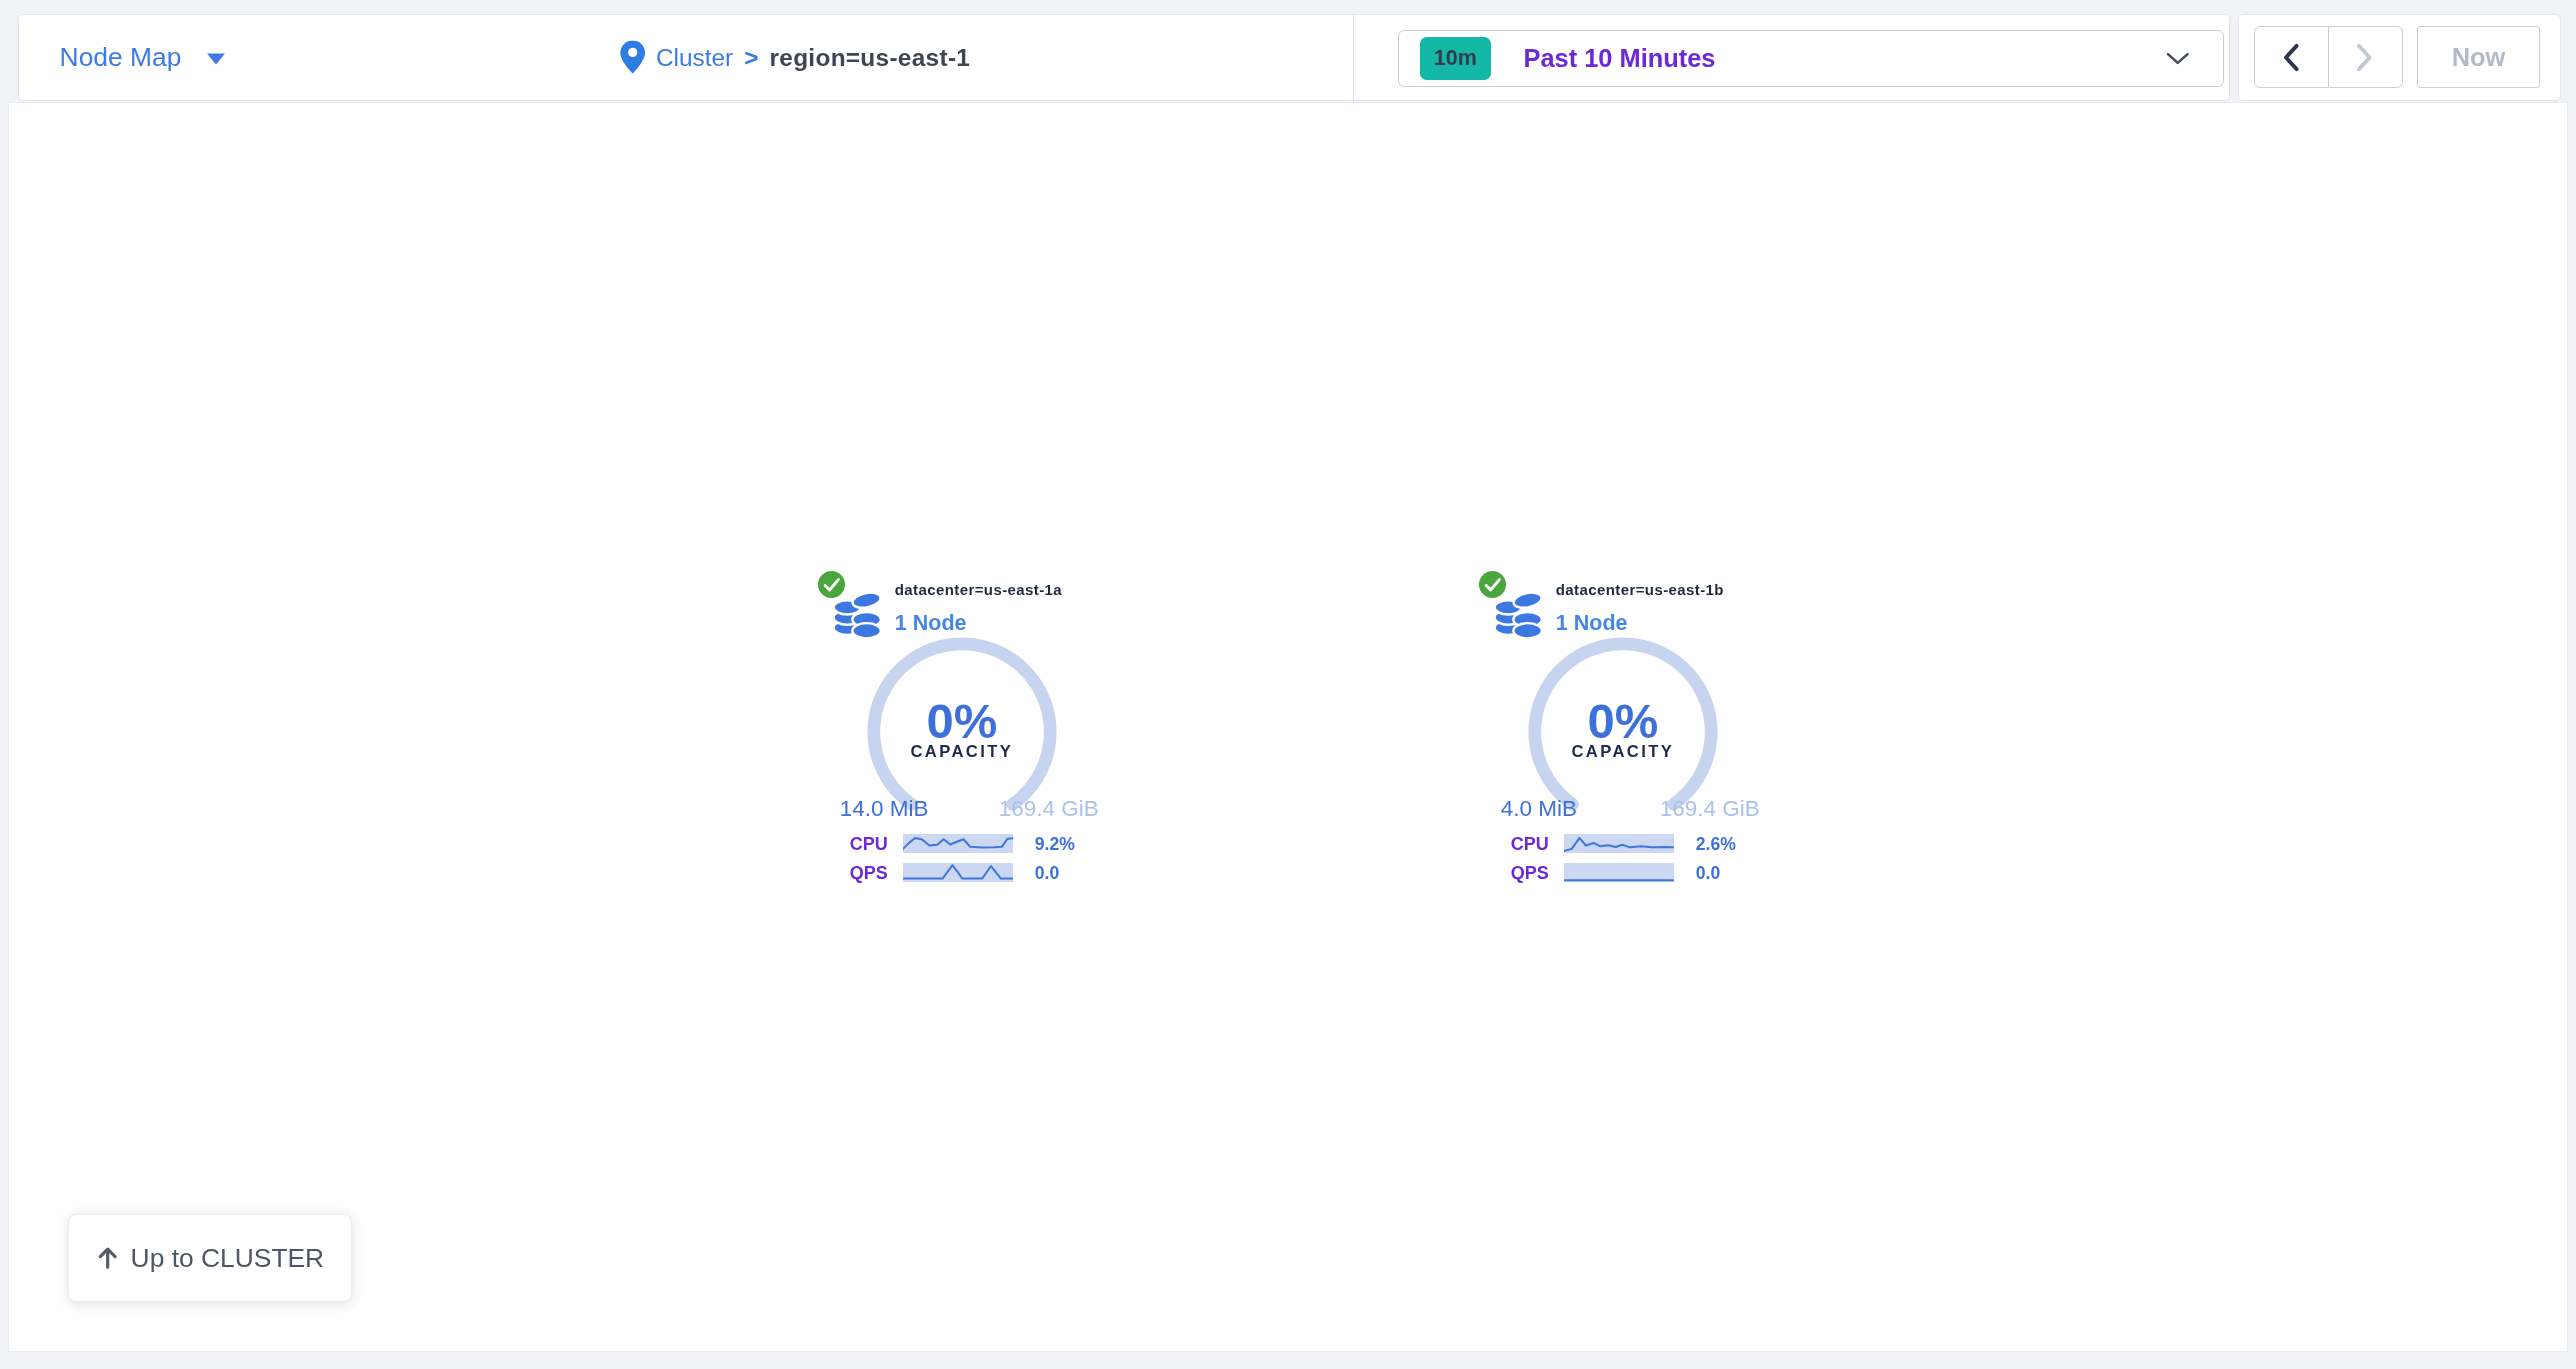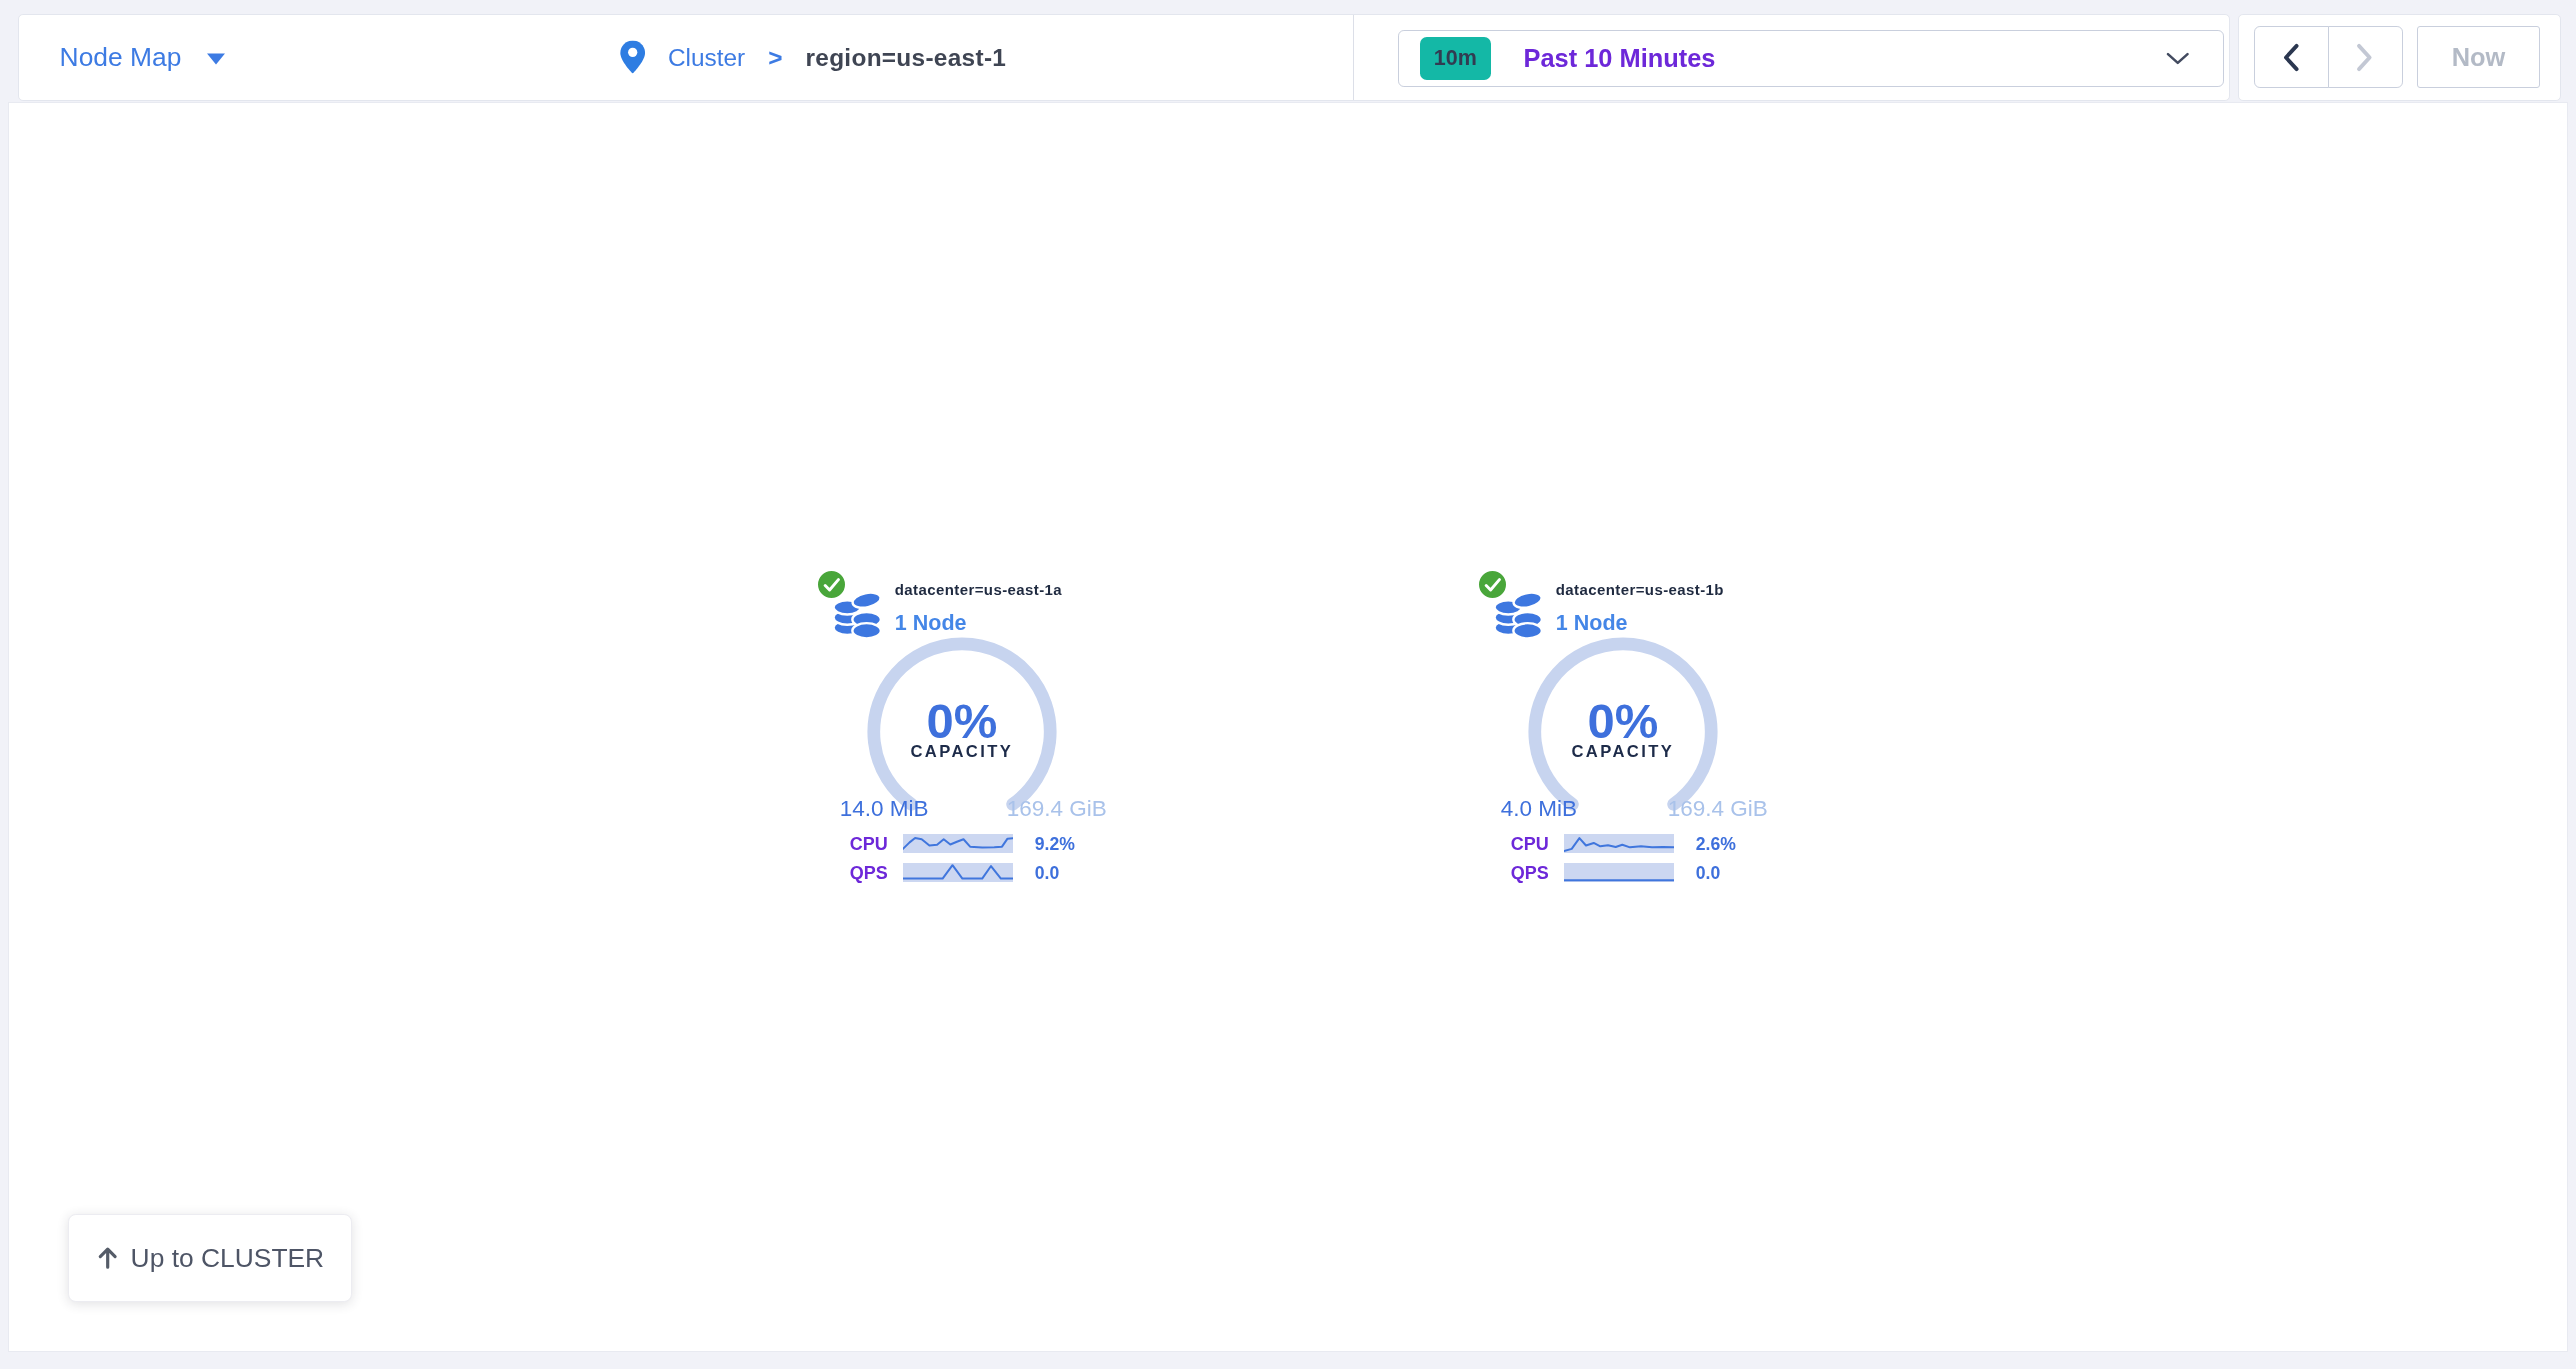--- a/index.html
+++ b/index.html
@@ -21,21 +21,21 @@
     display:flex; align-items:center; cursor:pointer;
   }
   .view-selector .vs-label { font-size:26.4px; color:var(--link-blue,#3d7be3); }
   .caret {
     width:0; height:0; margin-left:25.4px; margin-top:3.9px;
     border-left:9.8px solid transparent; border-right:9.8px solid transparent;
     border-top:11.7px solid var(--link-blue,#3d7be3);
   }
   .breadcrumb {
     position:absolute; left:601px; top:50%; transform:translateY(-50%);
-    display:flex; align-items:center; gap:23px; font-size:24.4px;text-align:center;
+    display:flex; align-items:center; gap:11px; font-size:24.4px;text-align:center;
   }
   .crumb-link { color:var(--link-blue,#3d7be3); cursor:pointer; }
   .crumb-sep { color:var(--link-blue,#3d7be3); font-weight:bold; }
   .crumb-current { color:#3f4553; font-weight:bold; letter-spacing:0.3px; }
   .hdr-divider { position:absolute; left:1334px; top:0; bottom:0; width:1px; background:#dcdfe8; }
 
   .time-select {
     position:absolute; left:1379px; top:15.6px; width:826px; height:57px;
     border:1px solid #c9cfdd; border-radius:5.9px; background:#fff;
     display:flex; align-items:center; cursor:pointer;
@@ -78,21 +78,21 @@
   .dc-title { position:absolute; left:139px; top:11.7px; font-size:15px; font-weight:bold; color:#1f2a40; letter-spacing:0.4px; }
   .dc-sub   { position:absolute; left:139px; top:42px; font-size:21.5px; font-weight:bold; color:var(--subtitle-blue,#4486e7); }
 
   .donut { position:absolute; left:108px; top:65px; width:196px; height:196px; }
   .donut svg { position:absolute; inset:0; }
   .donut .pct { position:absolute; top:59px; width:100%; text-align:center;
     font-size:49px; font-weight:bold; color:var(--accent-blue,#3e70dc); }
   .donut .cap { position:absolute; top:108px; width:100%; text-align:center;
     font-size:16.6px; font-weight:bold; color:#1d2b49; letter-spacing:2.4px; }
 
-  .cap-row { position:absolute; left:84px; right:60px; top:227px;
+  .cap-row { position:absolute; left:84px; right:68px; top:227px;
     display:flex; justify-content:space-between; font-size:22.5px; }
   .cap-used  { color:var(--accent-blue,#3e70dc); }
   .cap-total { color:var(--light-blue,#a9c2ea); }
 
   .metric { position:absolute; left:0; height:19.6px; width:100%; }
   .metric.m0 { top:265px; }
   .metric.m1 { top:294px; }
   .mlabel { position:absolute; left:0; width:132px; text-align:right;
     font-size:18px; font-weight:bold; color:#6d28d9; top:0; }
   .spark { position:absolute; left:147px; top:0; width:110px; height:18.6px;

